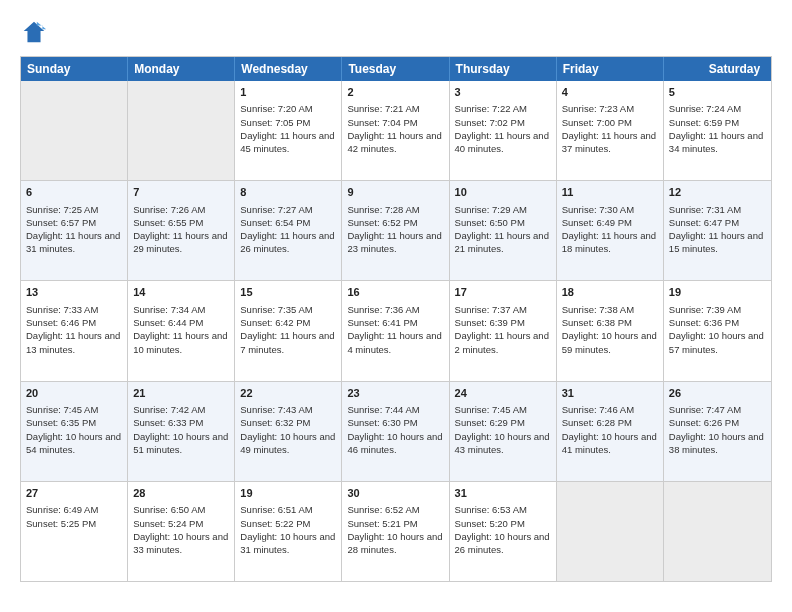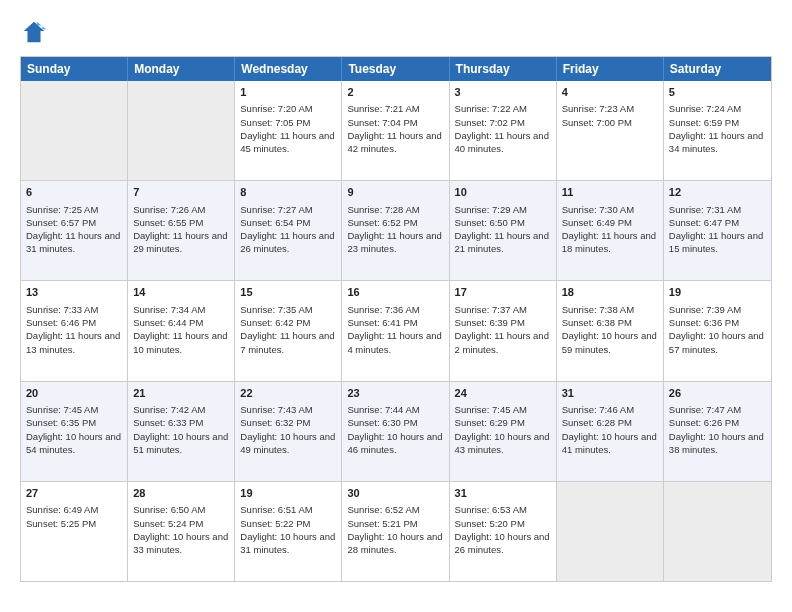--- a/index.html
+++ b/index.html
@@ -66,21 +66,21 @@
       grid-template-columns: repeat(7, 1fr);
       background: #2a6db5;
     }
     .cal-header-cell {
       color: #fff;
       font-size: 12px;
       font-weight: bold;
       padding: 5px 6px;
       border-right: 1px solid #4a8dcf;
     }
-    .cal-header-cell:last-child { border-right: none; }
+    .cal-header-cell:last-child { border-right: none; margin-left: 39px; }
     .cal-body {
       display: flex;
       flex-direction: column;
       flex: 1;
     }
     .cal-row {
       display: grid;
       grid-template-columns: repeat(7, 1fr);
       flex: 1;
       border-top: 1px solid #ccc;
@@ -168,20 +168,21 @@
           <div class="cal-cell">
             <span class="day-num">3</span>
             <div>Sunrise: 7:22 AM</div>
             <div>Sunset: 7:02 PM</div>
             <div>Daylight: 11 hours and 40 minutes.</div>
           </div>
           <div class="cal-cell">
             <span class="day-num">4</span>
             <div>Sunrise: 7:23 AM</div>
             <div>Sunset: 7:00 PM</div>
+            <div>Daylight: 11 hours and 37 minutes.</div>
           </div>
           <div class="cal-cell">
             <span class="day-num">5</span>
             <div>Sunrise: 7:24 AM</div>
             <div>Sunset: 6:59 PM</div>
             <div>Daylight: 11 hours and 34 minutes.</div>
           </div>
         </div>
         <div class="cal-row">
           <div class="cal-cell">

